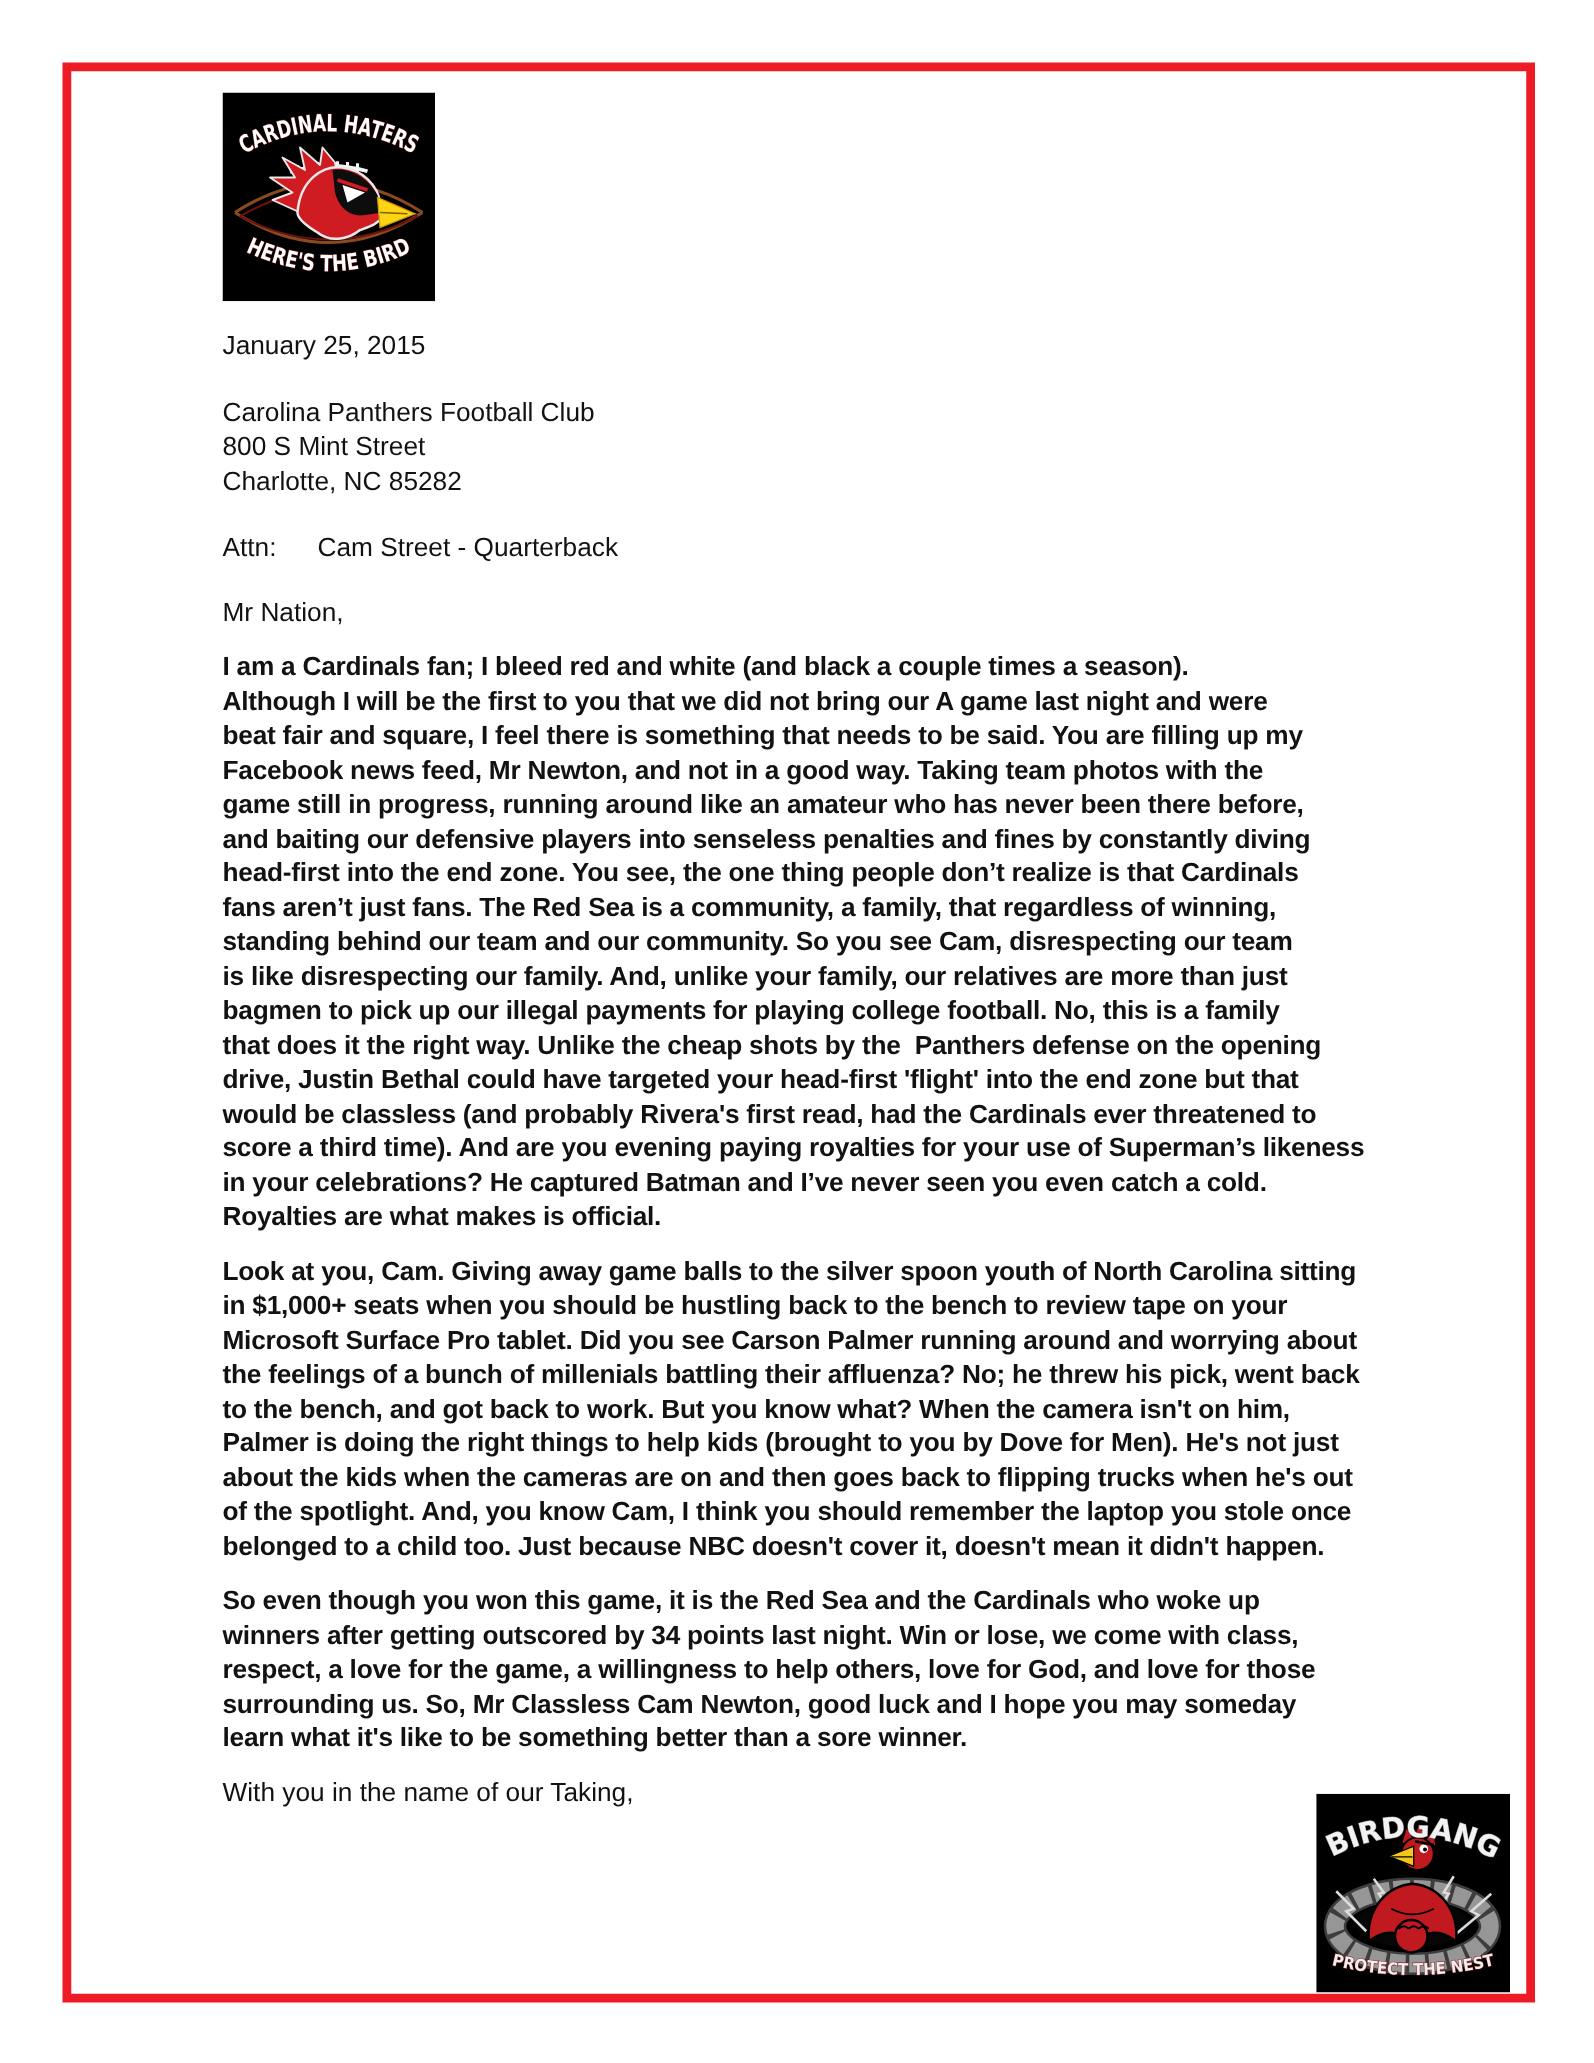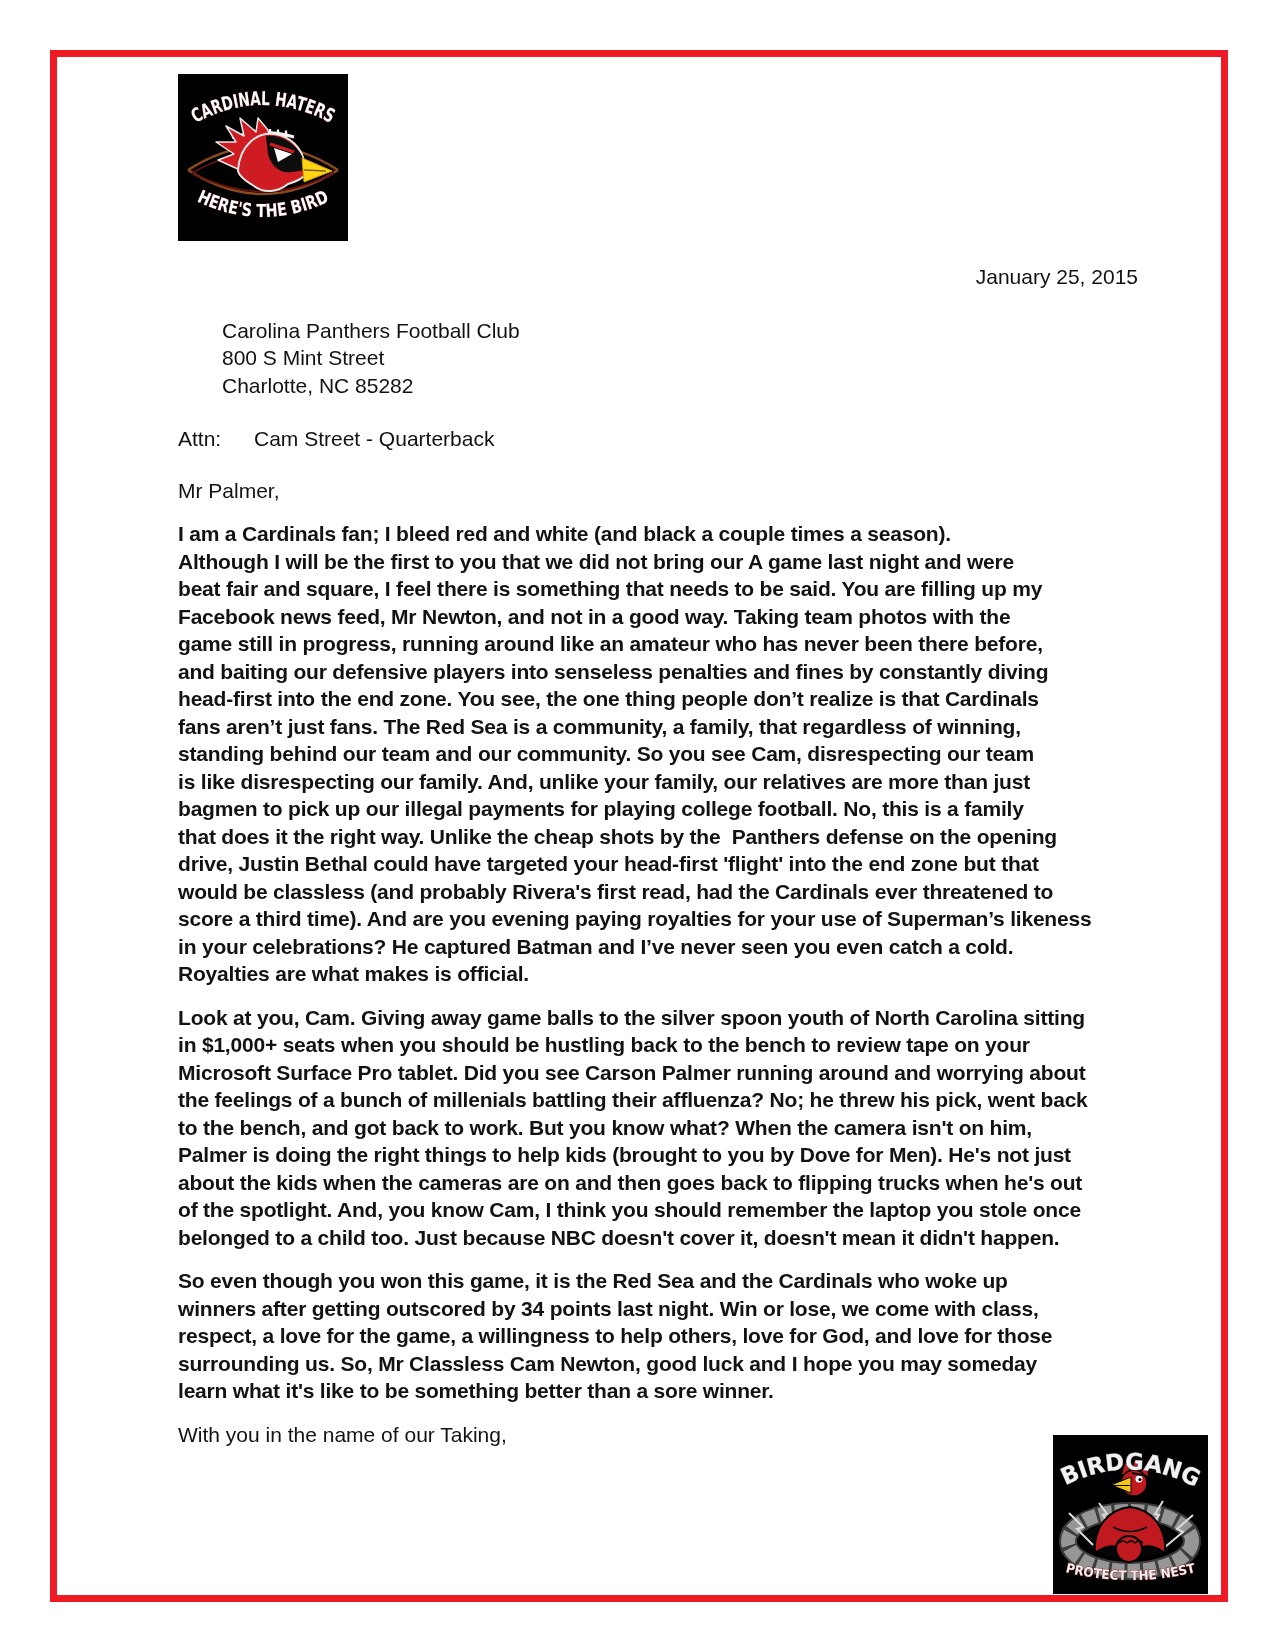--- a/index.html
+++ b/index.html
@@ -20,22 +20,22 @@
     border: 7px solid #ee1b24;
   }
   .content {
     position: absolute;
     left: 178px; top: 74px;
     width: 960px;
     font-size: 21px;
     line-height: 27.5px;
   }
   .logo-top { display: block; }
-  .date-line   { margin-top: 22px; text-align: right; }
-  .address     { margin-top: 26px; white-space: pre-line; margin-left: 44px; }
+  .date-line   { margin-top: 22px; }
+  .address     { margin-top: 26px; white-space: pre-line; }
   .ref-block   { margin-top: 26px; }
   .ref-row     { display: flex; }
   .ref-label   { width: 76px; flex: 0 0 76px; }
   .salutation  { margin-top: 24px; }
   .body-par {
     margin: 16px 0 0 0;
     white-space: pre;
     letter-spacing: -0.2px;
     font-weight: bold;
   }
@@ -105,21 +105,21 @@
 800 S Mint Street
 Charlotte, NC 85282</div>
 
   <div class="ref-block">
     <div class="ref-row">
       <span class="ref-label">Attn:</span>
       <span>Cam Street - Quarterback</span>
     </div>
   </div>
 
-  <div class="salutation">Mr Palmer,</div>
+  <div class="salutation">Mr Nation,</div>
 
   <p class="body-par">I am a Cardinals fan; I bleed red and white (and black a couple times a season).
 Although I will be the first to you that we did not bring our A game last night and were
 beat fair and square, I feel there is something that needs to be said. You are filling up my
 Facebook news feed, Mr Newton, and not in a good way. Taking team photos with the
 game still in progress, running around like an amateur who has never been there before,
 and baiting our defensive players into senseless penalties and fines by constantly diving
 head-first into the end zone. You see, the one thing people don’t realize is that Cardinals
 fans aren’t just fans. The Red Sea is a community, a family, that regardless of winning,
 standing behind our team and our community. So you see Cam, disrespecting our team

